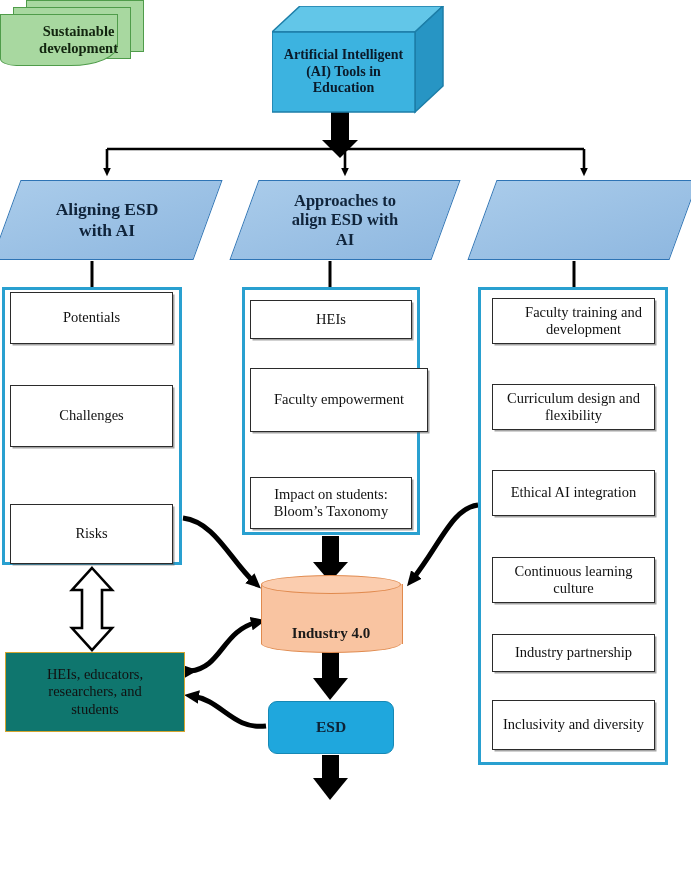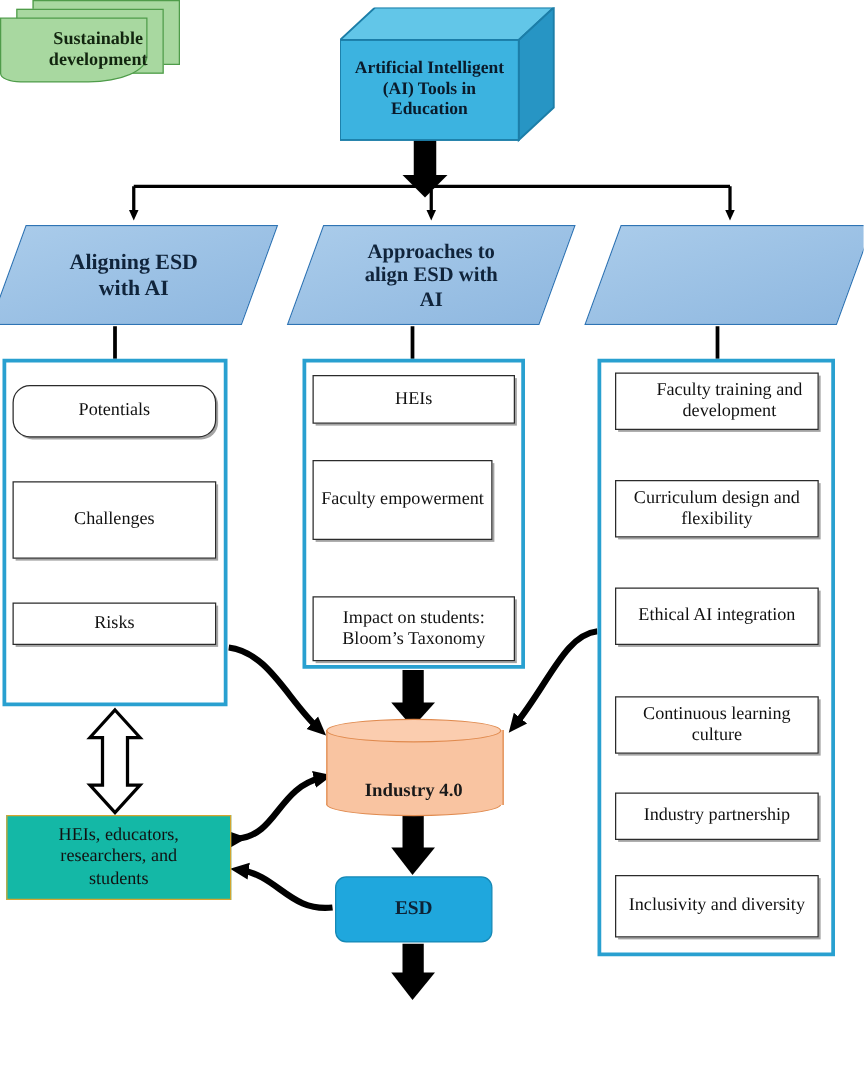--- a/index.html
+++ b/index.html
@@ -132,22 +132,22 @@
   .doc-2 { left: 13px; top: 7px;  z-index: 2; }
   .doc-1 { left: 0px;  top: 14px; z-index: 3; border-radius: 0 0 40% 14%; }
   #docs .txt {
     position: absolute; left: 0; top: 14px;
     width: 118px; height: 52px; z-index: 6;
     display: flex; align-items: center; justify-content: flex-end;
     text-align: center; font-weight: bold; font-size: 14.5px; color: #12250f;
   }
   
   #stake {
-    left: 5px; top: 652px; width: 180px; height: 68px;
-    background: #14b8a6;
+    left: 5px; top: 652px; width: 180px; height: 80px;
+    background: #0f766e;
     border: 1px solid #d4a52f;
     font-size: 14.5px; color: #111111;
   }
 </style>
 </head>
 <body>
 
 <div id="canvas">
 
   <svg class="svg-layer" viewBox="0 0 691 869">
@@ -253,27 +253,27 @@
       <span>align ESD with</span>
       <span>AI</span>
     </div>
   </div>
 
   <div id="para-right" class="node para">
     <div class="para-bg"></div>
   </div>
 
   <div id="col-left" class="col-box"></div>
-  <div class="item" style="left:10px;top:308px;width:163px;height:42px;border-radius:14px;">Potentials</div>
+  <div class="item" style="left:10px;top:292px;width:163px;height:52px;">Potentials</div>
   <div class="item" style="left:10px;top:385px;width:163px;height:62px;">Challenges</div>
-  <div class="item" style="left:10px;top:482px;width:163px;height:34px;">Risks</div>
+  <div class="item" style="left:10px;top:504px;width:163px;height:60px;">Risks</div>
 
   <div id="col-mid" class="col-box"></div>
   <div class="item" style="left:250px;top:300px;width:162px;height:39px;">HEIs</div>
-  <div class="item" style="left:250px;top:368px;width:144px;height:64px;">
+  <div class="item" style="left:250px;top:368px;width:178px;height:64px;">
     <span>Faculty empowerment</span>
   </div>
   <div class="item" style="left:250px;top:477px;width:162px;height:52px;">
     <span>Impact on students: Bloom’s Taxonomy</span>
   </div>
 
   <div id="col-right" class="col-box"></div>
   <div class="item" style="left:492px;top:298px;width:163px;height:46px;padding-left:20px;">Faculty training and development</div>
   <div class="item" style="left:492px;top:384px;width:163px;height:46px;">Curriculum design and flexibility</div>
   <div class="item" style="left:492px;top:470px;width:163px;height:46px;">Ethical AI integration</div>

